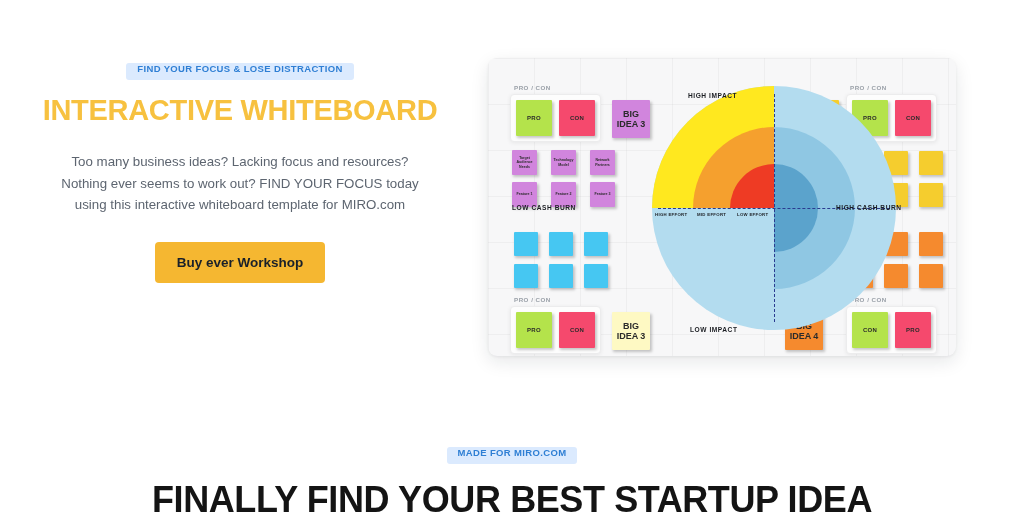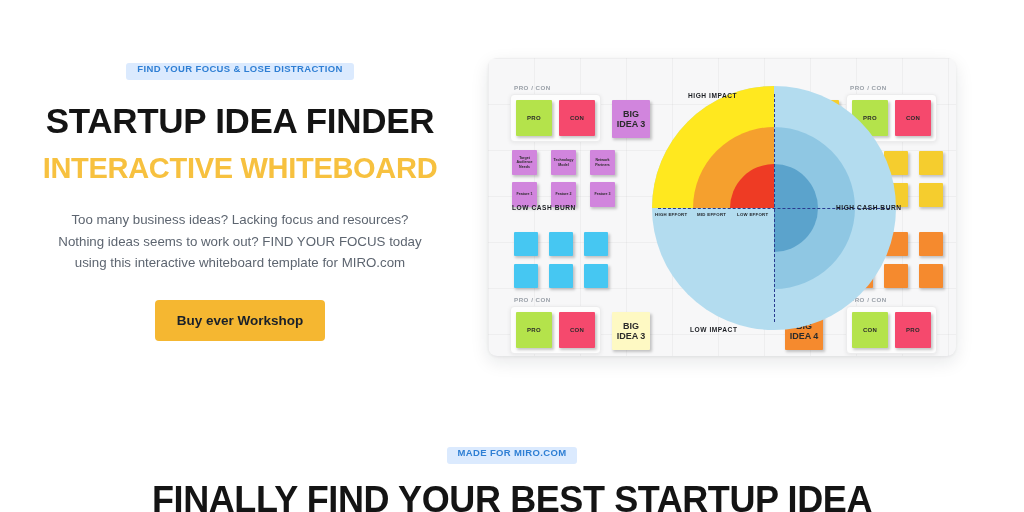--- a/index.html
+++ b/index.html
@@ -110,25 +110,24 @@
     letter-spacing: -0.4px; line-height: 1; white-space: nowrap;
   }
 </style>
 </head>
 <body>
 
 <div id="page">
 
   <section class="hero">
     <div class="pill pill-top">FIND YOUR FOCUS &amp; LOSE DISTRACTION</div>
-    <h1 class="title">STARTUP IDEA FINDER</h1>
     <h2 class="subtitle">INTERACTIVE WHITEBOARD</h2>
     <p class="lede">
       <span>Too many business ideas? Lacking focus and resources?</span>
-      <span>Nothing ideas seems to work out? FIND YOUR FOCUS today</span>
+      <span>Nothing ever seems to work out? FIND YOUR FOCUS today</span>
       <span>using this interactive whiteboard template for MIRO.com</span>
     </p>
     <button class="cta">Buy ever Workshop</button>
   </section>
 
   <section class="board">
     <div class="grid"></div>
 
     <div class="pclabel" style="left:26px; top:26px;">PRO / CON</div>
     <div class="pcbox" style="left:22px; top:36px; width:91px; height:48px;"></div>

